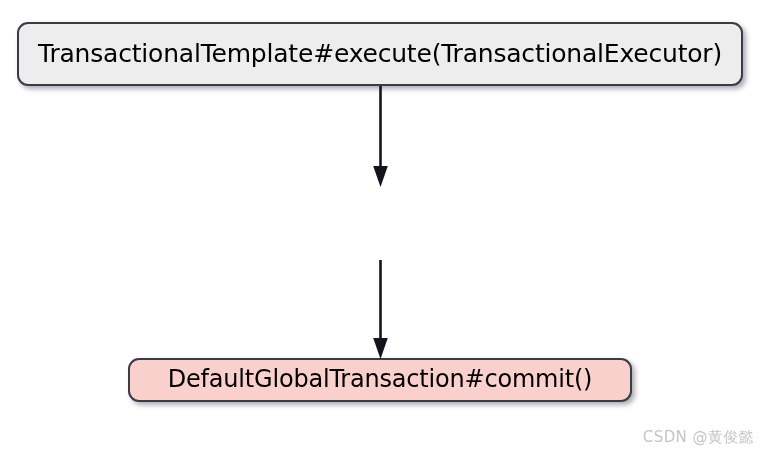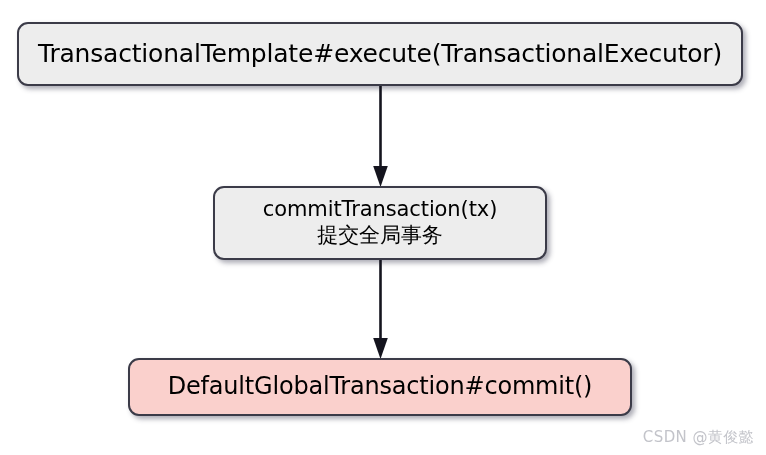--- a/index.html
+++ b/index.html
@@ -62,21 +62,21 @@
   }
   #node-commit-transaction .node-label {
     font-size: 21px;
     letter-spacing: -0.1px;
   }
 
   #node-default-global-transaction {
     left: 128px;
     top: 358px;
     width: 504px;
-    height: 58px;
+    height: 44px;
     background: #fad0cc;
   }
   #node-default-global-transaction .node-label {
     font-size: 24px;
     letter-spacing: -0.2px;
   }
 
   
   .connector {
     position: absolute;
@@ -113,24 +113,20 @@
 
   <div class="node" id="node-template">
     <span class="node-label">TransactionalTemplate#execute(TransactionalExecutor)</span>
   </div>
 
   <svg class="connector" id="connector-1" viewBox="0 0 42 102" width="42" height="102">
     <line x1="20.5" y1="0" x2="20.5" y2="86" stroke="#14141e" stroke-width="2.6"></line>
     <polygon points="20.5,101 13.2,80 27.8,80" fill="#14141e"></polygon>
   </svg>
 
-  <div class="node" id="node-commit-transaction">
-    <span class="node-label">commitTransaction(tx)
-提交全局事务</span>
-  </div>
 
   <svg class="connector" id="connector-2" viewBox="0 0 42 100" width="42" height="100">
     <line x1="20.5" y1="0" x2="20.5" y2="84" stroke="#14141e" stroke-width="2.6"></line>
     <polygon points="20.5,99 13.2,78 27.8,78" fill="#14141e"></polygon>
   </svg>
 
   <div class="node" id="node-default-global-transaction">
     <span class="node-label">DefaultGlobalTransaction#commit()</span>
   </div>
 

